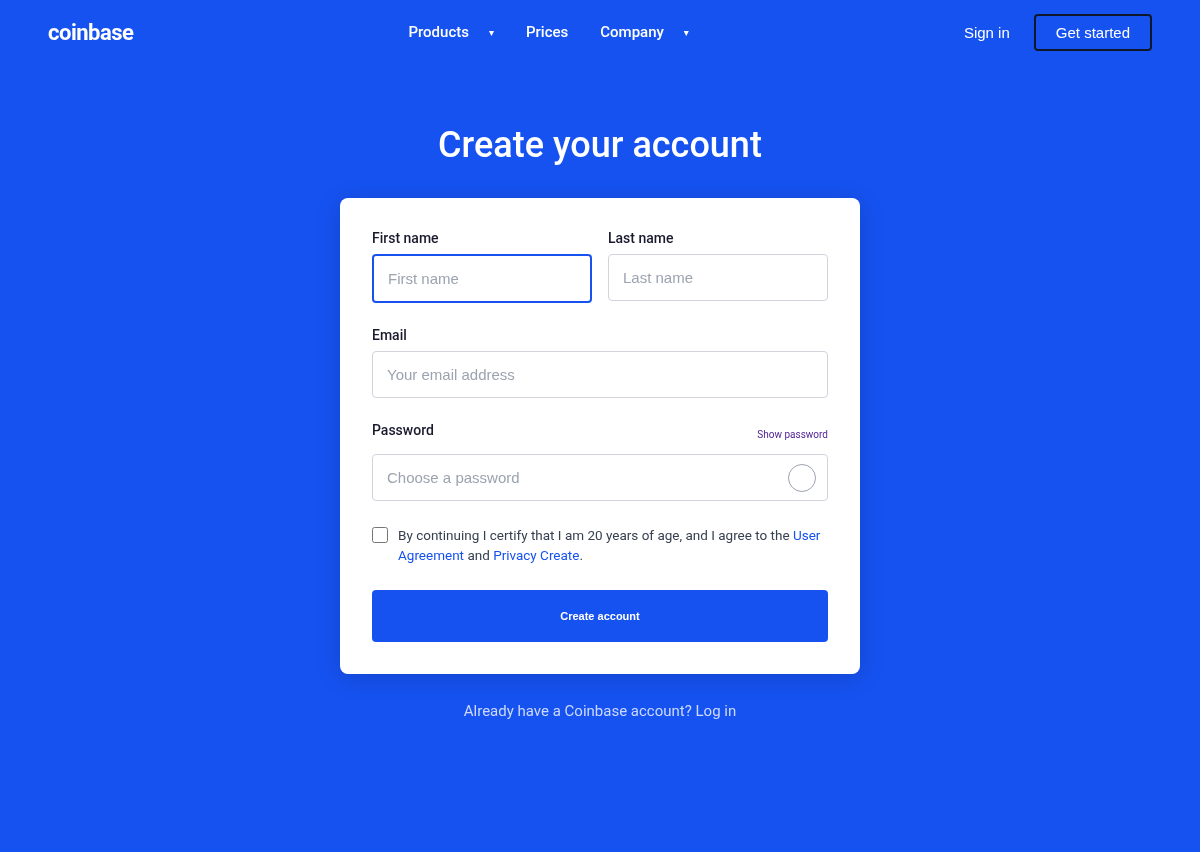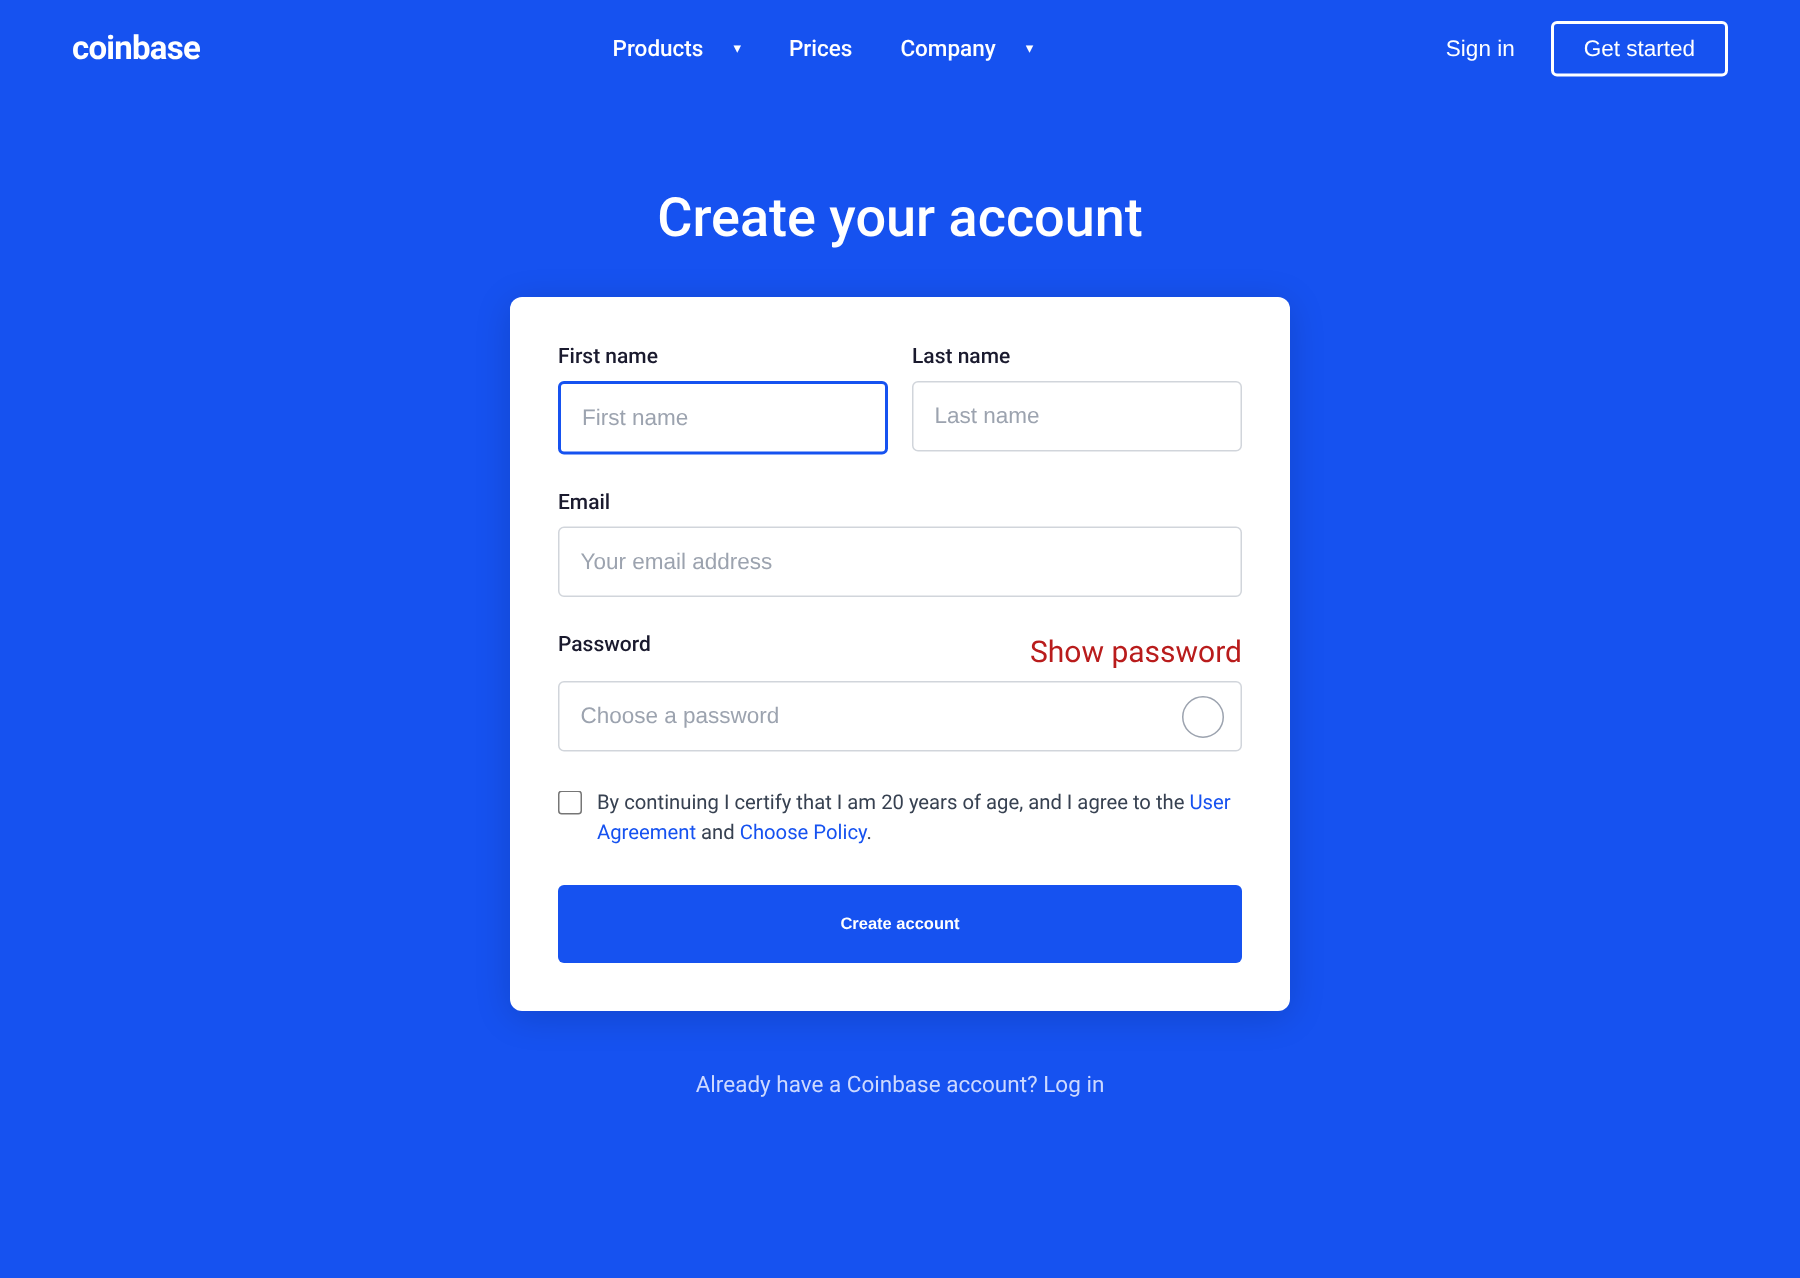--- a/index.html
+++ b/index.html
@@ -66,21 +66,21 @@
       background: none;
       border: none;
     }
 
     .get-started-btn {
       color: #ffffff;
       font-size: 15px;
       font-weight: 500;
       cursor: pointer;
       background: transparent;
-      border: 2px solid #ffffff;
+      border: 2px solid #0f172a;
       padding: 8px 20px;
       border-radius: 4px;
     }
 
     
     .main-content {
       display: flex;
       flex-direction: column;
       align-items: center;
       padding-top: 60px;
@@ -153,22 +153,22 @@
     }
 
     .password-header {
       display: flex;
       justify-content: space-between;
       align-items: center;
       margin-bottom: 8px;
     }
 
     .show-password-link {
-      font-size: 20px;
-      color: #b91c1c;
+      font-size: 10px;
+      color: #4c1d95;
       cursor: pointer;
     }
 
     .password-input-wrapper {
       position: relative;
       display: flex;
       align-items: center;
     }
 
     .password-input-wrapper .field-input {
@@ -226,21 +226,21 @@
       font-weight: 600;
       border: none;
       border-radius: 4px;
       padding: 20px;
       cursor: pointer;
       text-align: center;
     }
 
     
     .already-account {
-      margin-top: 40px;
+      margin-top: 28px;
       text-align: center;
       color: #cdd9ff;
       font-size: 15px;
     }
   </style>
 </head>
 <body>
 
 <nav class="navbar">
   <div class="navbar-logo">coinbase</div>
@@ -297,21 +297,21 @@
       <div class="password-input-wrapper">
         <input class="field-input" type="password" placeholder="Choose a password" style="">
         <div class="password-toggle-icon"></div>
       </div>
     </div>
 
     
     <div class="certify-section">
       <input type="checkbox" class="certify-checkbox" style="">
       <span class="certify-text">
-        <span>By continuing I certify that I am 20 years of age, and I agree to the </span><a class="certify-link">User Agreement</a><span> and </span><a class="certify-link">Choose Policy</a><span>.</span>
+        <span>By continuing I certify that I am 20 years of age, and I agree to the </span><a class="certify-link">User Agreement</a><span> and </span><a class="certify-link">Privacy Create</a><span>.</span>
       </span>
     </div>
 
     
     <button class="create-account-btn">Create account</button>
 
   </div>
 
   <div class="already-account">
     <span>Already have a Coinbase account? Log in</span>

